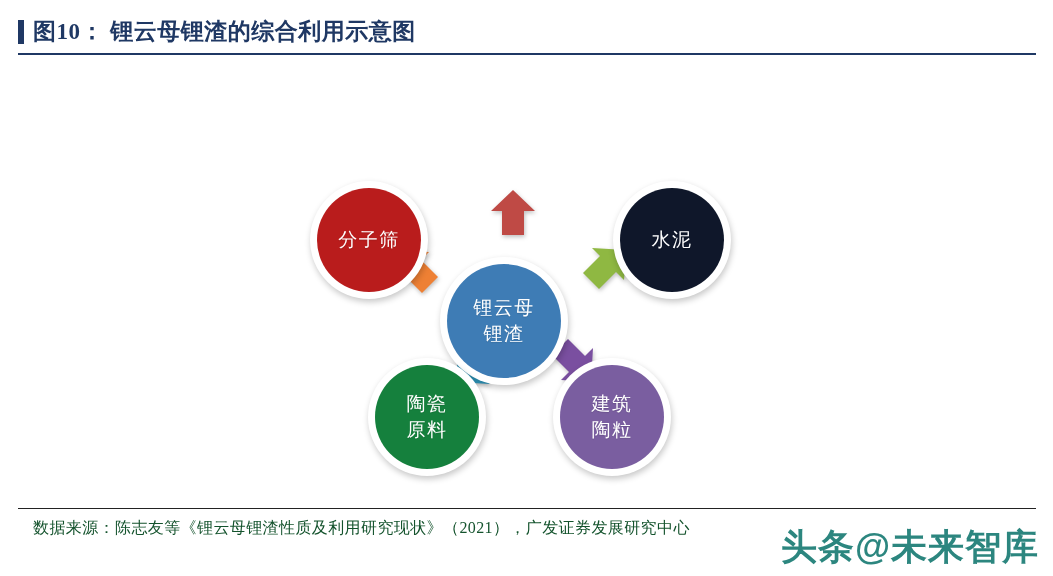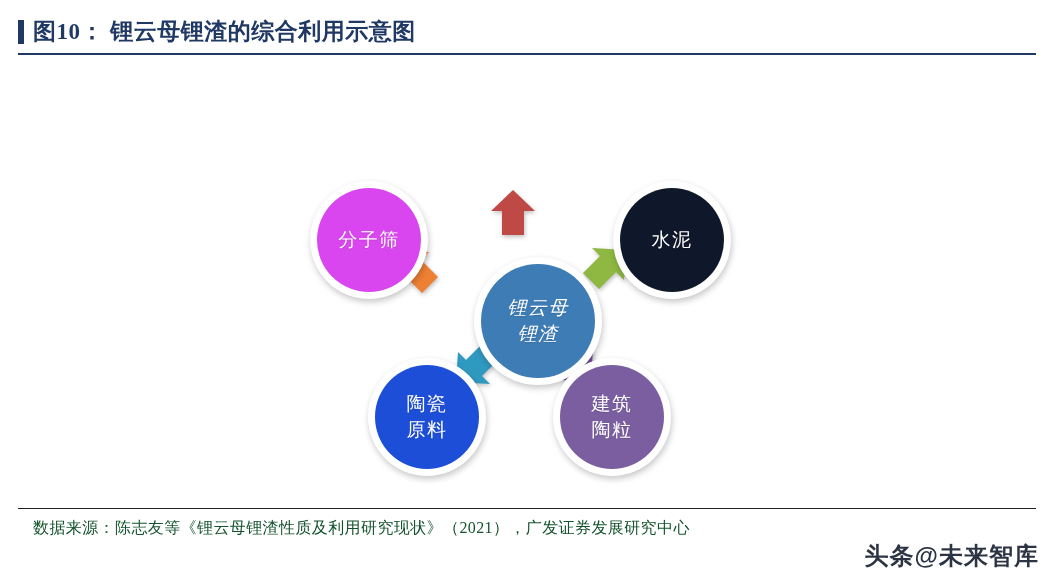--- a/index.html
+++ b/index.html
@@ -113,23 +113,23 @@
     font-size: 16px;
     color: #14532d;
     white-space: nowrap;
     letter-spacing: 0.4px;
   }
   #watermark {
     position: absolute;
     right: 14px;
     bottom: 4px;
     font-family: "Liberation Sans", "DejaVu Sans", sans-serif;
-    font-size: 24px;
+    font-size: 36px;
     font-weight: bold;
-    color: #0f172a;
+    color: #0f766e;
     opacity: 0.88;
     white-space: nowrap;
     letter-spacing: 1px;
   }
 </style>
 </head>
 <body>
 
 <div id="header">
   <div id="title-accent-bar" style="background: rgb(31, 56, 100);"></div>
@@ -152,21 +152,21 @@
   </svg>
 
   <svg class="arrow" style="left:452px; top:278px;" width="52" height="52" viewBox="0 0 52 52">
     <polygon id="ar-dl" points="4,48 6,18 14,26 31,9 47,25 30,42 38,50" fill="#2F9AC0"></polygon>
   </svg>
 
   <svg class="arrow" style="left:395px; top:190px;" width="52" height="52" viewBox="0 0 52 52">
     <polygon id="ar-ul" points="4,4 34,6 26,14 43,31 27,47 10,30 2,38" fill="#EE8034"></polygon>
   </svg>
 
-  <div class="node" id="node-center" style="left:474px; top:201px; width:128px; height:128px;font-style:italic;">
+  <div class="node" id="node-center" style="left:440px; top:201px; width:128px; height:128px;">
     <div class="disc" id="disc-center" style="background: rgb(62, 124, 181);">
       <div class="node-label">锂云母
 锂渣</div>
     </div>
   </div>
 
 
   <div class="node" id="node-cement" style="left:613px; top:125px; width:118px; height:118px;">
     <div class="disc" id="disc-cement" style="background: #0f172a;">
       <div class="node-label">水泥</div>
@@ -174,28 +174,28 @@
   </div>
 
   <div class="node" id="node-ceramsite" style="left:553px; top:302px; width:118px; height:118px;">
     <div class="disc" id="disc-ceramsite" style="background: rgb(122, 94, 160); justify-content: center;">
       <div class="node-label">建筑
 陶粒</div>
     </div>
   </div>
 
   <div class="node" id="node-ceramic" style="left:368px; top:302px; width:118px; height:118px;">
-    <div class="disc" id="disc-ceramic" style="background: #1d4ed8;">
+    <div class="disc" id="disc-ceramic" style="background: #15803d;">
       <div class="node-label">陶瓷
 原料</div>
     </div>
   </div>
 
   <div class="node" id="node-sieve" style="left:310px; top:125px; width:118px; height:118px;">
-    <div class="disc" id="disc-sieve" style="background: #d946ef;">
+    <div class="disc" id="disc-sieve" style="background: #b91c1c;">
       <div class="node-label">分子筛</div>
     </div>
   </div>
 
 </div>
 
 <div id="footer-rule"></div>
 <div id="source-note">数据来源：陈志友等《锂云母锂渣性质及利用研究现状》（2021），广发证券发展研究中心</div>
 <div id="watermark">头条@未来智库</div>
 

